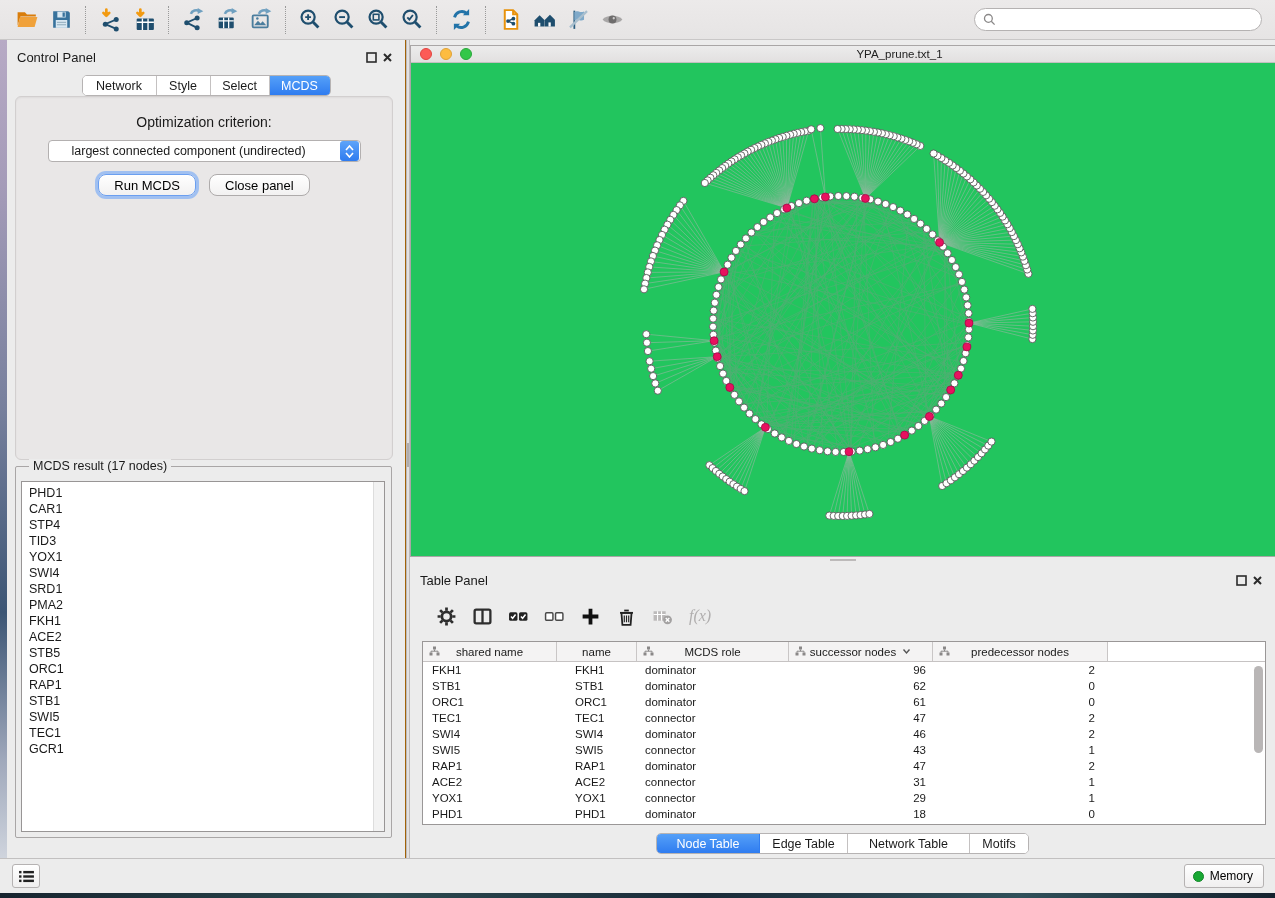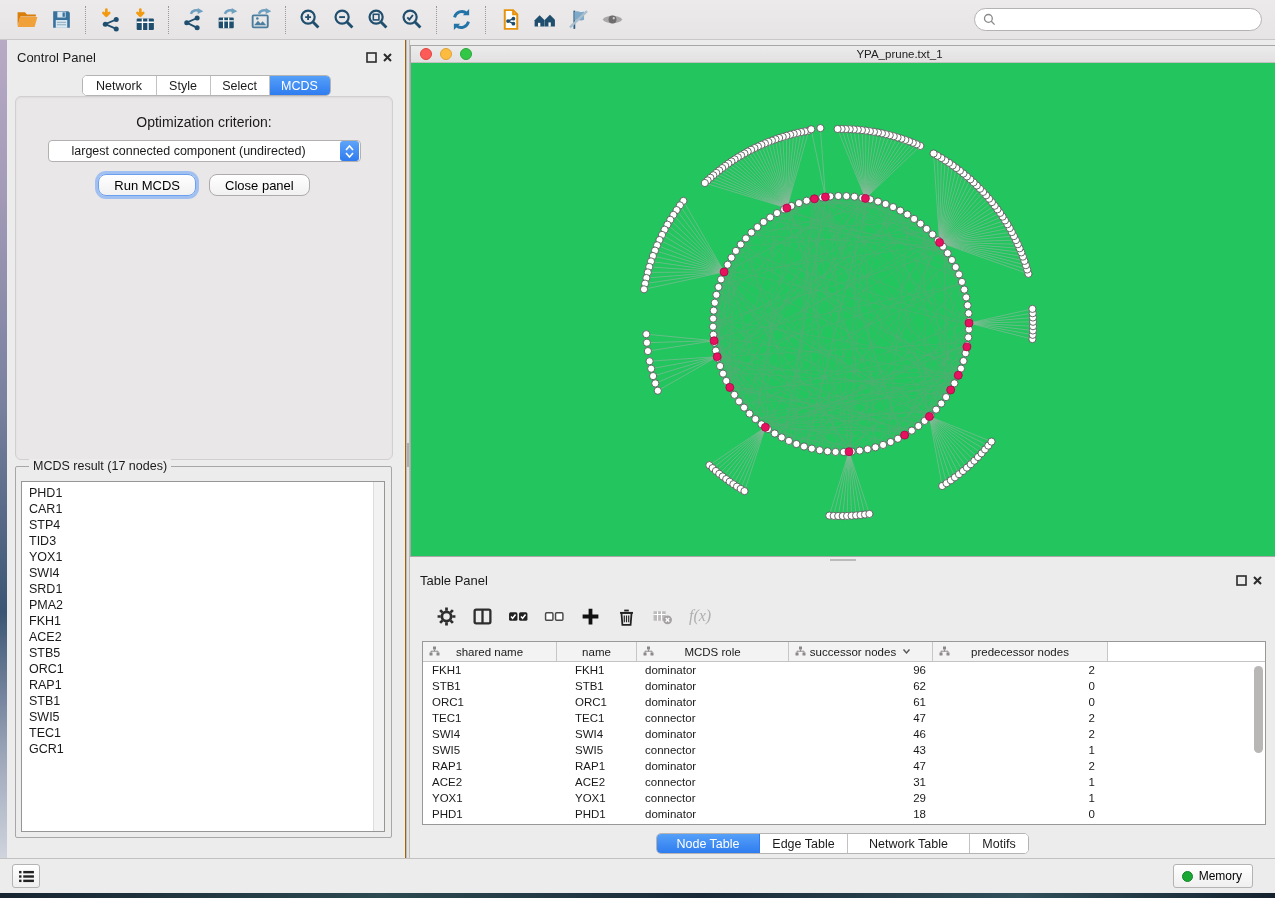--- a/index.html
+++ b/index.html
@@ -81,21 +81,21 @@
   .c2{width:152px;padding-left:8px}
   .c3{width:144px;text-align:right;padding-right:7px}
   .c4{width:175px;text-align:right;padding-right:13px}
   .tbl-scroll{position:absolute;right:2px;top:24px;width:9px;height:87px;background:#b9b6b6;border-radius:5px}
   .tp-tabs-wrap{position:absolute;left:0;right:0;top:270px;display:flex;justify-content:center}
 
   
   .status-bar{position:absolute;left:0;top:858px;width:1275px;height:35px;background:#ececec;border-top:1px solid #c2c0c0;display:flex;align-items:center}
   .list-btn{margin-left:12px;width:28px;height:24px;background:linear-gradient(#fff,#f0efef);border:1px solid #b5b2b2;border-radius:3px;display:flex;align-items:center;justify-content:center;cursor:pointer}
   .list-btn svg{width:17px;height:13px}
-  .memory-btn{margin-left:auto;margin-right:22px;height:24px;padding:0 10px 0 8px;background:linear-gradient(#fff,#f0efef);border:1px solid #b5b2b2;border-radius:3px;display:flex;align-items:center;gap:6px;font-size:12px;font-family:"Liberation Sans",sans-serif;cursor:pointer}
+  .memory-btn{margin-left:auto;margin-right:11px;height:24px;padding:0 10px 0 8px;background:linear-gradient(#fff,#f0efef);border:1px solid #b5b2b2;border-radius:3px;display:flex;align-items:center;gap:6px;font-size:12px;font-family:"Liberation Sans",sans-serif;cursor:pointer}
   .memory-btn .dot{width:11px;height:11px;border-radius:50%;background:#18a833;border:1px solid #118527}
 </style>
 </head>
 <body>
 
 <div class="toolbar" id="main-toolbar">
     <button class="tb-btn">
       <svg viewBox="0 0 24 24">
         <path d="M2.5 5h7l2 2.2h8.5v2H5.2L2.5 18z" fill="#d97d0b"></path>
         <path d="M4.8 9.6h16.7l-2.7 9.6H2.5z" fill="#f0a13a"></path>

